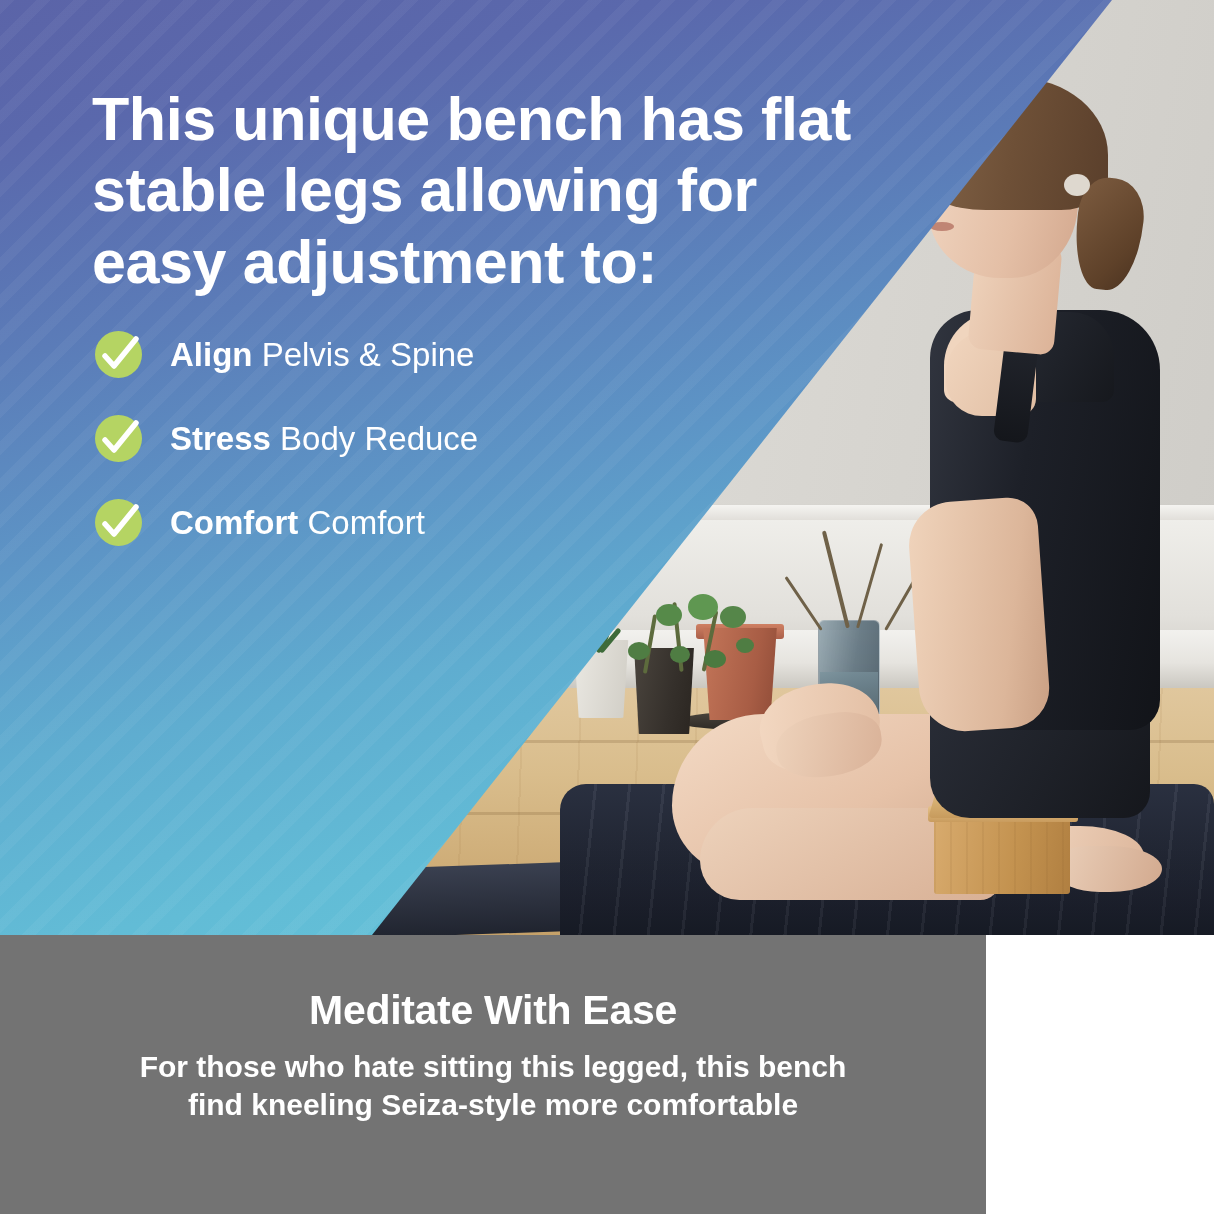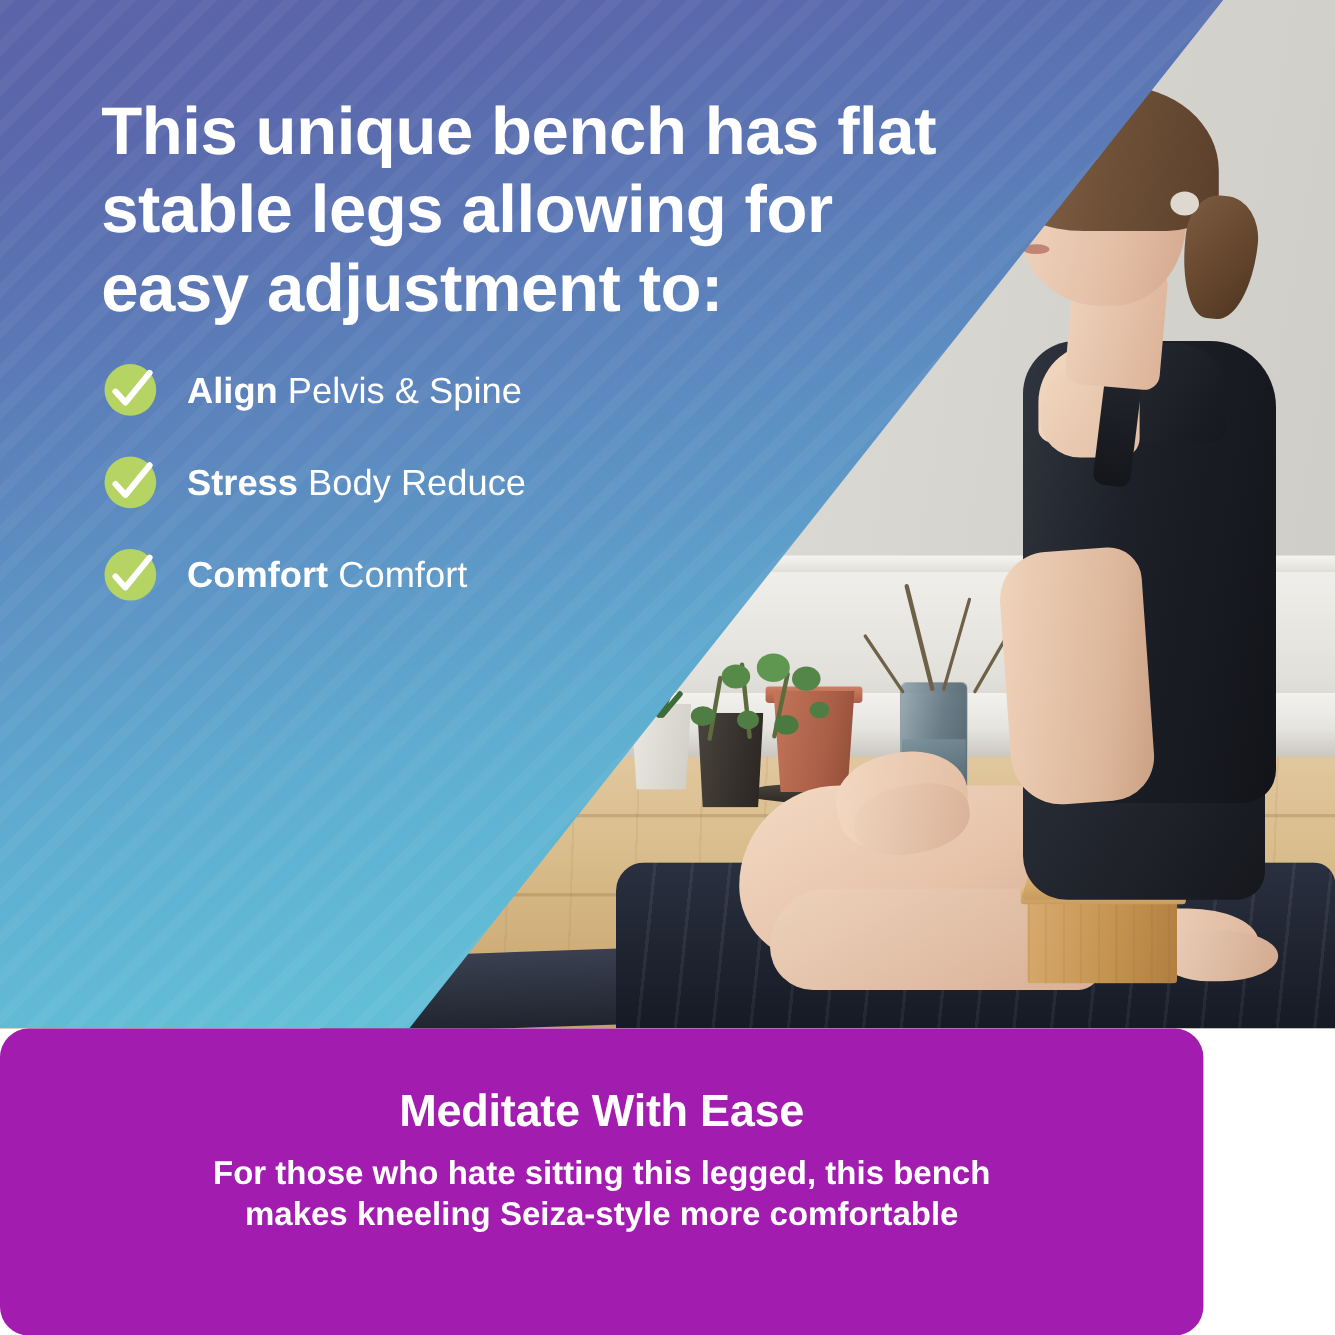--- a/index.html
+++ b/index.html
@@ -308,24 +308,23 @@
     color:#ffffff;
     font-size:33px;
     font-weight:300;
     line-height:1;
     white-space:nowrap;
   }
   .bullet-text b{ font-weight:700; }
 
   
   .footer{
-    position:absolute; left:0; top:935px; width:1094px; height:279px;
-    background:#a21caf;
+    position:absolute; left:0; top:935px; width:986px; height:279px;
+    background:#737373;
     text-align:center;
-    border-radius:26px;
   }
   .footer-title{
     margin-top:52px;
     color:#ffffff;
     font-size:41px;
     font-weight:700;
     letter-spacing:-0.3px;
   }
   .footer-body{
     margin-top:14px;
@@ -451,17 +450,17 @@
       <span class="bullet-text"><b>Comfort</b><span> Comfort</span></span>
     </li>
 
 
   </ul>
 
   <div class="footer">
     <div class="footer-title">Meditate With Ease</div>
     <div class="footer-body">
       <span class="ln">For those who hate sitting this legged, this bench</span>
-      <span class="ln">makes kneeling Seiza-style more comfortable</span>
+      <span class="ln">find kneeling Seiza-style more comfortable</span>
     </div>
   </div>
 
 </div>
 
 </body></html>

